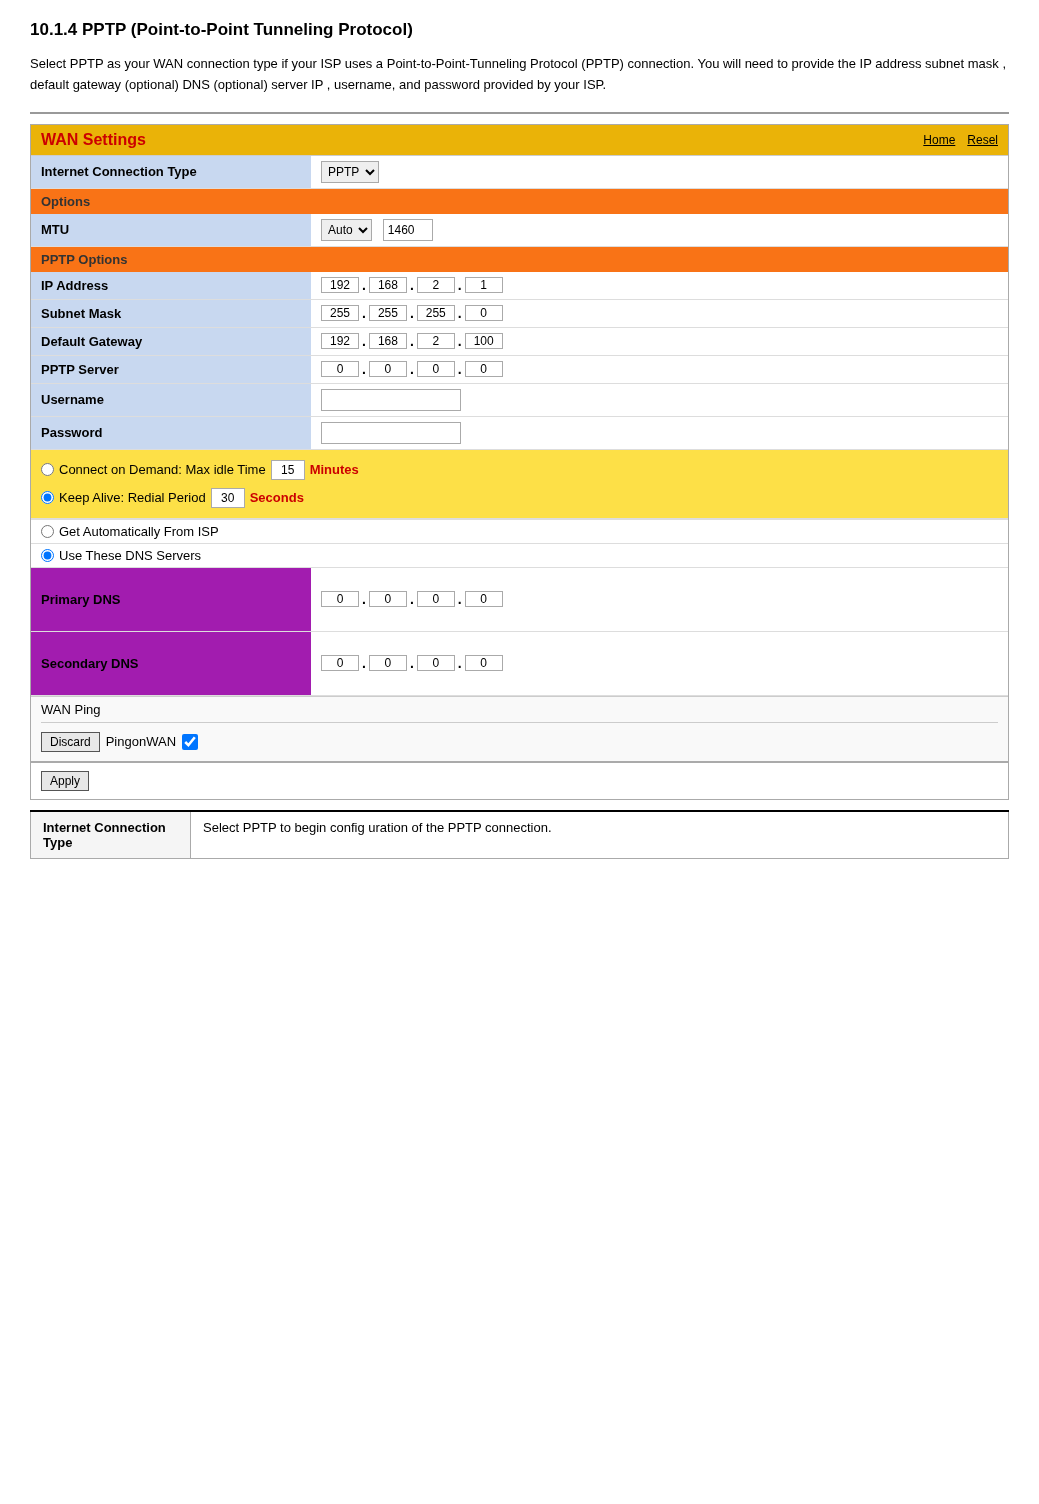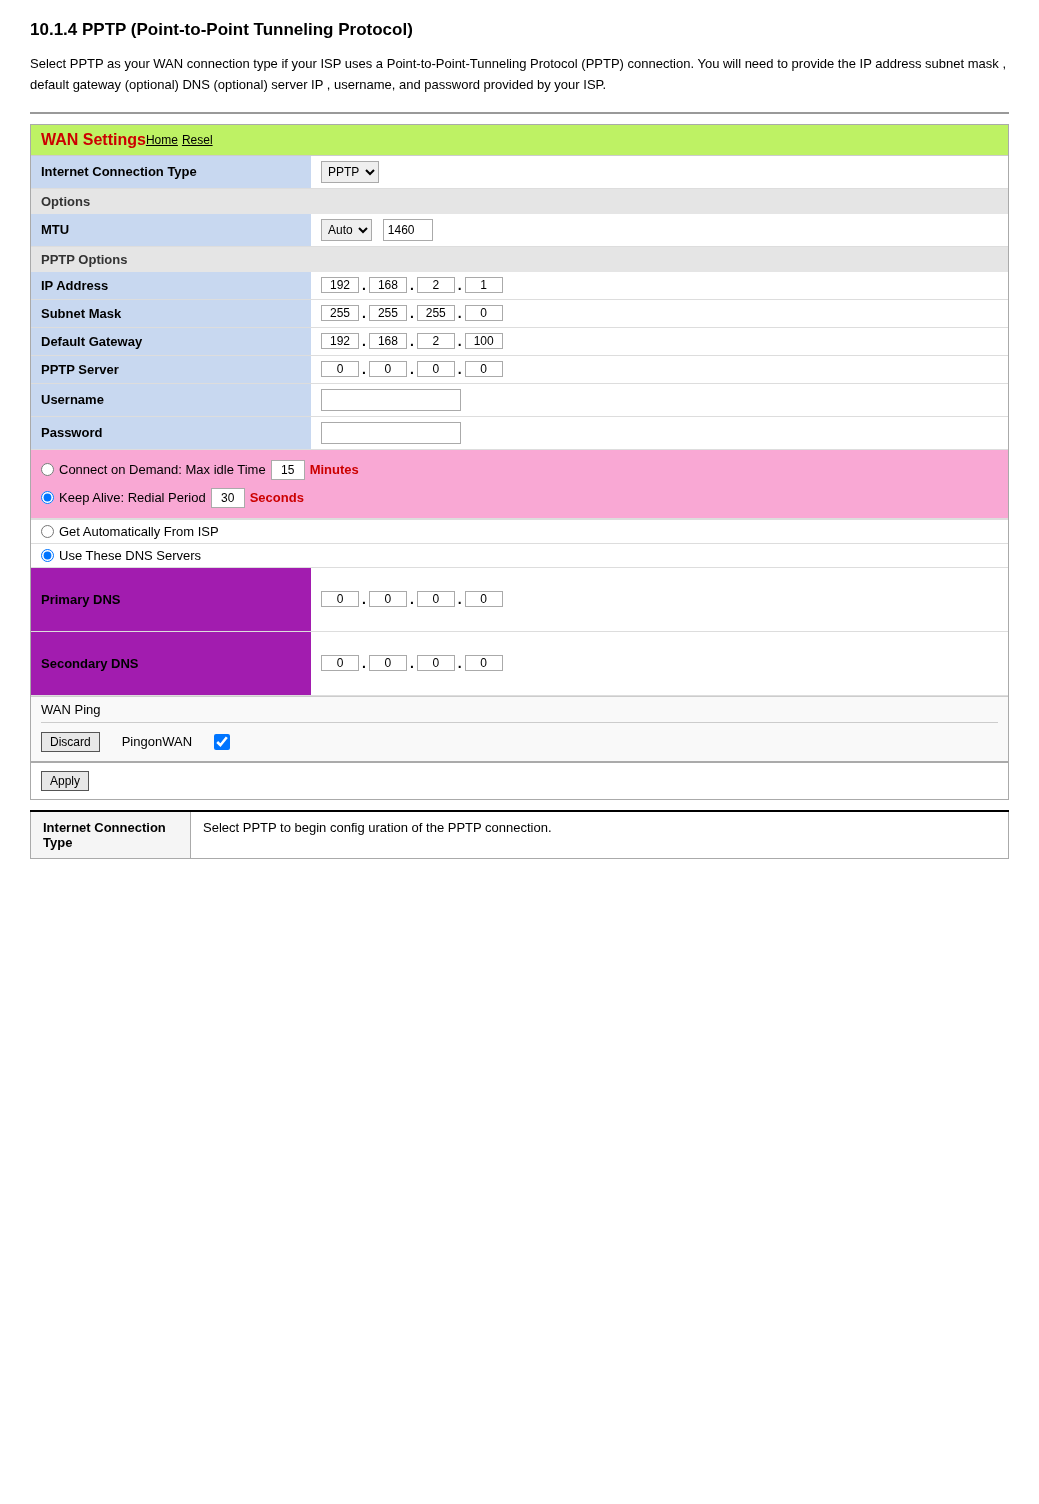--- a/index.html
+++ b/index.html
@@ -33,37 +33,37 @@
       margin-bottom: 10px;
     }
 
     .wan-panel {
       border: 1px solid #aaa;
       background: #fff;
       margin-bottom: 10px;
     }
 
     .wan-header {
-      background: #bef264;
+      background: #eab308;
       padding: 6px 10px;
       display: flex;
       align-items: center;
-      justify-content: flex-start;
+      justify-content: space-between;
       border-bottom: 1px solid #ccc;
     }
 
     .wan-title {
       color: #cc0000;
       font-size: 16px;
       font-weight: bold;
     }
 
     .wan-header-buttons {
       display: flex;
-      gap: 4px;
+      gap: 12px;
     }
 
     .header-btn {
       font-size: 12px;
       color: #000;
       background: none;
       border: none;
       cursor: pointer;
       text-decoration: underline;
       padding: 0;
@@ -88,21 +88,21 @@
       vertical-align: middle;
     }
 
     .form-value-cell {
       background: #fff;
       padding: 5px 10px;
       vertical-align: middle;
     }
 
     .section-header-row td {
-      background: #e5e5e5;
+      background: #f97316;
       padding: 5px 10px;
       font-weight: bold;
       font-size: 13px;
       color: #333;
     }
 
     .form-input {
       border: 1px solid #aaa;
       padding: 10px 4px;
       font-size: 12px;
@@ -148,21 +148,21 @@
     .radio-row {
       display: flex;
       align-items: center;
       gap: 5px;
       padding: 4px 0;
       font-size: 13px;
     }
 
     .radio-section {
       padding: 6px 10px;
-      background: #f9a8d4;
+      background: #fde047;
       border-bottom: 1px solid #ddd;
     }
 
     .minutes-label {
       color: #cc0000;
       font-weight: bold;
     }
 
     .dns-section {
       border-top: 1px solid #ddd;
@@ -176,21 +176,21 @@
     }
 
     .wan-ping-title {
       font-size: 13px;
       margin-bottom: 5px;
     }
 
     .ping-row {
       display: flex;
       align-items: center;
-      gap: 22px;
+      gap: 6px;
       padding: 4px 0;
     }
 
     .apply-section {
       padding: 8px 10px;
       border-top: 2px solid #aaa;
     }
 
     .apply-btn {
       font-size: 12px;

